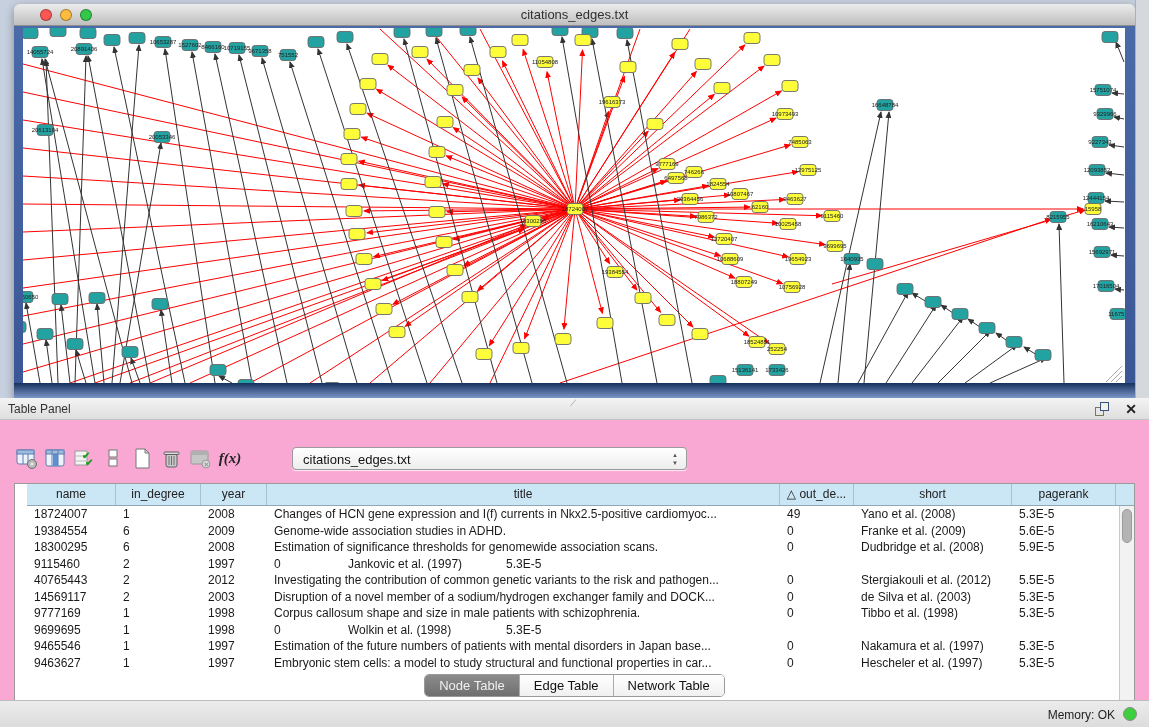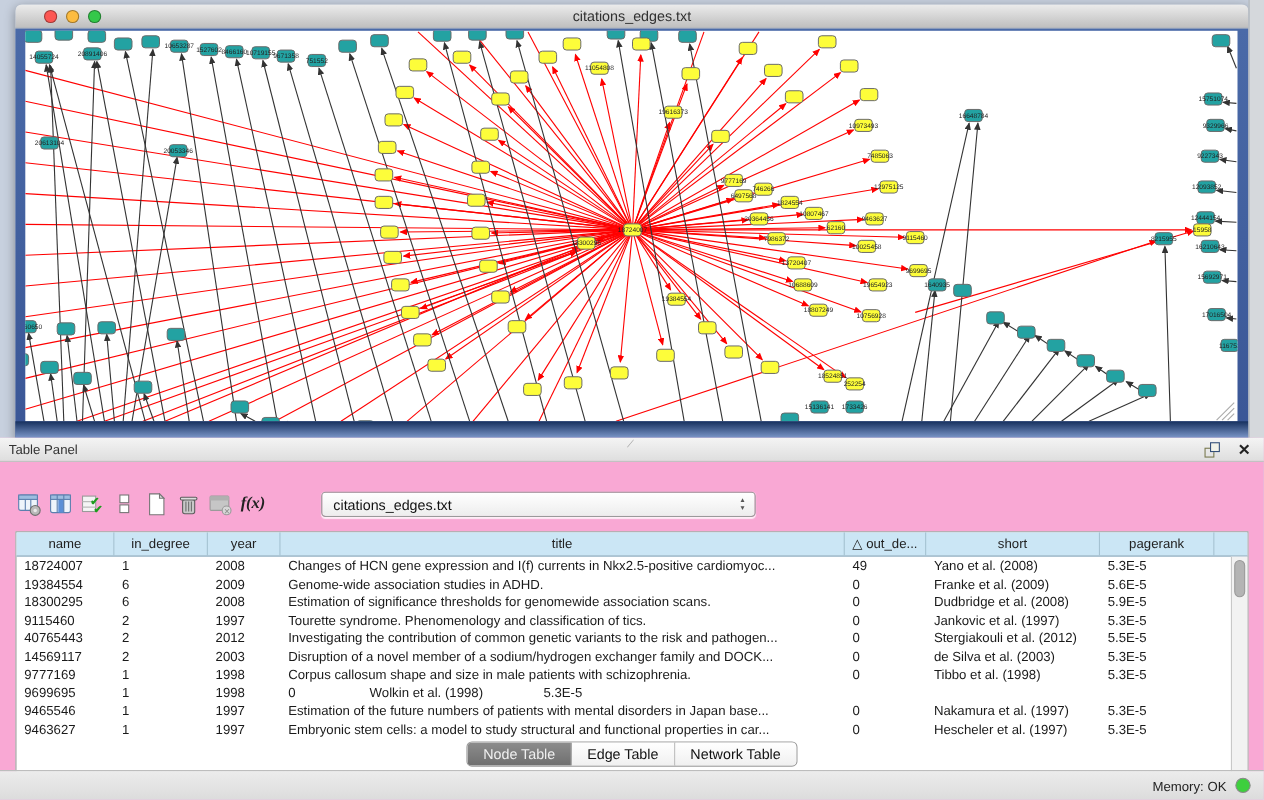--- a/index.html
+++ b/index.html
@@ -34,21 +34,21 @@
 
   .tp-toolbar { position:relative; height:61px; display:flex; align-items:center; padding:16px 0 0 14px; }
   .tbtn { width:26px; height:26px; margin-right:3px; display:flex; align-items:center; justify-content:center; }
   .tbtn svg { display:block; }
   .fx { font-family:"Liberation Serif", serif; font-style:italic; font-weight:bold; font-size:15px; color:#222; }
   .combo { position:relative; margin-left:46px; width:395px; height:23px; border:1px solid #9a9a9a; border-radius:4px;
     background:linear-gradient(#ffffff,#ededed); box-shadow:0 1px 1px rgba(255,255,255,.8); }
   .combo .val { position:absolute; left:10px; top:4px; font-size:13px; color:#111; }
   .combo .steppers { position:absolute; right:8px; top:3px; font-size:6px; line-height:8px; color:#555; text-align:center; }
 
-  .tp-table { position:absolute; left:14px; top:85px; width:1121px; height:235px; background:#fff; border:1px solid #9a9a9a; }
+  .tp-table { position:absolute; left:14px; top:85px; width:1121px; height:235px; background:#fff; border:1px solid #9a9a9a;padding-left:12px; }
   .thead { display:flex; height:22px; background:#cbe6f5; border-bottom:1px solid #8fa8b8; }
   .th { font-size:12px; color:#222; text-align:center; line-height:21px; border-right:1px solid #a5c2d2;
     overflow:hidden; white-space:nowrap; }
   .trow { display:flex; height:16.5px; }
   .td { font-size:12px; color:#1a1a1a; line-height:16.5px; padding-left:7px; overflow:hidden; white-space:nowrap; }
   .vscroll { position:absolute; right:0; top:22px; bottom:0; width:15px; background:#f2f2f2; border-left:1px solid #c8c8c8; }
   .vthumb { position:absolute; left:2px; top:3px; width:10px; height:34px; border-radius:5px; background:#b4b4b4; border:1px solid #9a9a9a; }
 
   .tp-tabs { position:absolute; left:0; top:276px; width:1149px; display:flex; justify-content:center; }
   .seg { display:flex; border:1px solid #9a9a9a; border-radius:5px; overflow:hidden; background:#fff; box-shadow:0 1px 1px rgba(255,255,255,.7); }
@@ -538,21 +538,20 @@
           <div class="td" style="width: 66px;">2008</div>
           <div class="td" style="width: 513px;">Estimation of significance thresholds for genomewide association scans.</div>
           <div class="td" style="width: 74px;">0</div>
           <div class="td" style="width: 158px;">Dudbridge et al. (2008)</div>
           <div class="td" style="width: 104px;">5.9E-5</div>
         </div>
         <div class="trow">
           <div class="td" style="width: 89px;">9115460</div>
           <div class="td" style="width: 85px;">2</div>
           <div class="td" style="width: 66px;">1997</div>
-          <div class="td" style="width: 513px;">Tourette syndrome. Phenomenology and classification of tics.</div>
           <div class="td" style="width: 74px;">0</div>
           <div class="td" style="width: 158px;">Jankovic et al. (1997)</div>
           <div class="td" style="width: 104px;">5.3E-5</div>
         </div>
         <div class="trow">
           <div class="td" style="width: 89px;">40765443</div>
           <div class="td" style="width: 85px;">2</div>
           <div class="td" style="width: 66px;">2012</div>
           <div class="td" style="width: 513px;">Investigating the contribution of common genetic variants to the risk and pathogen...</div>
           <div class="td" style="width: 74px;">0</div>

